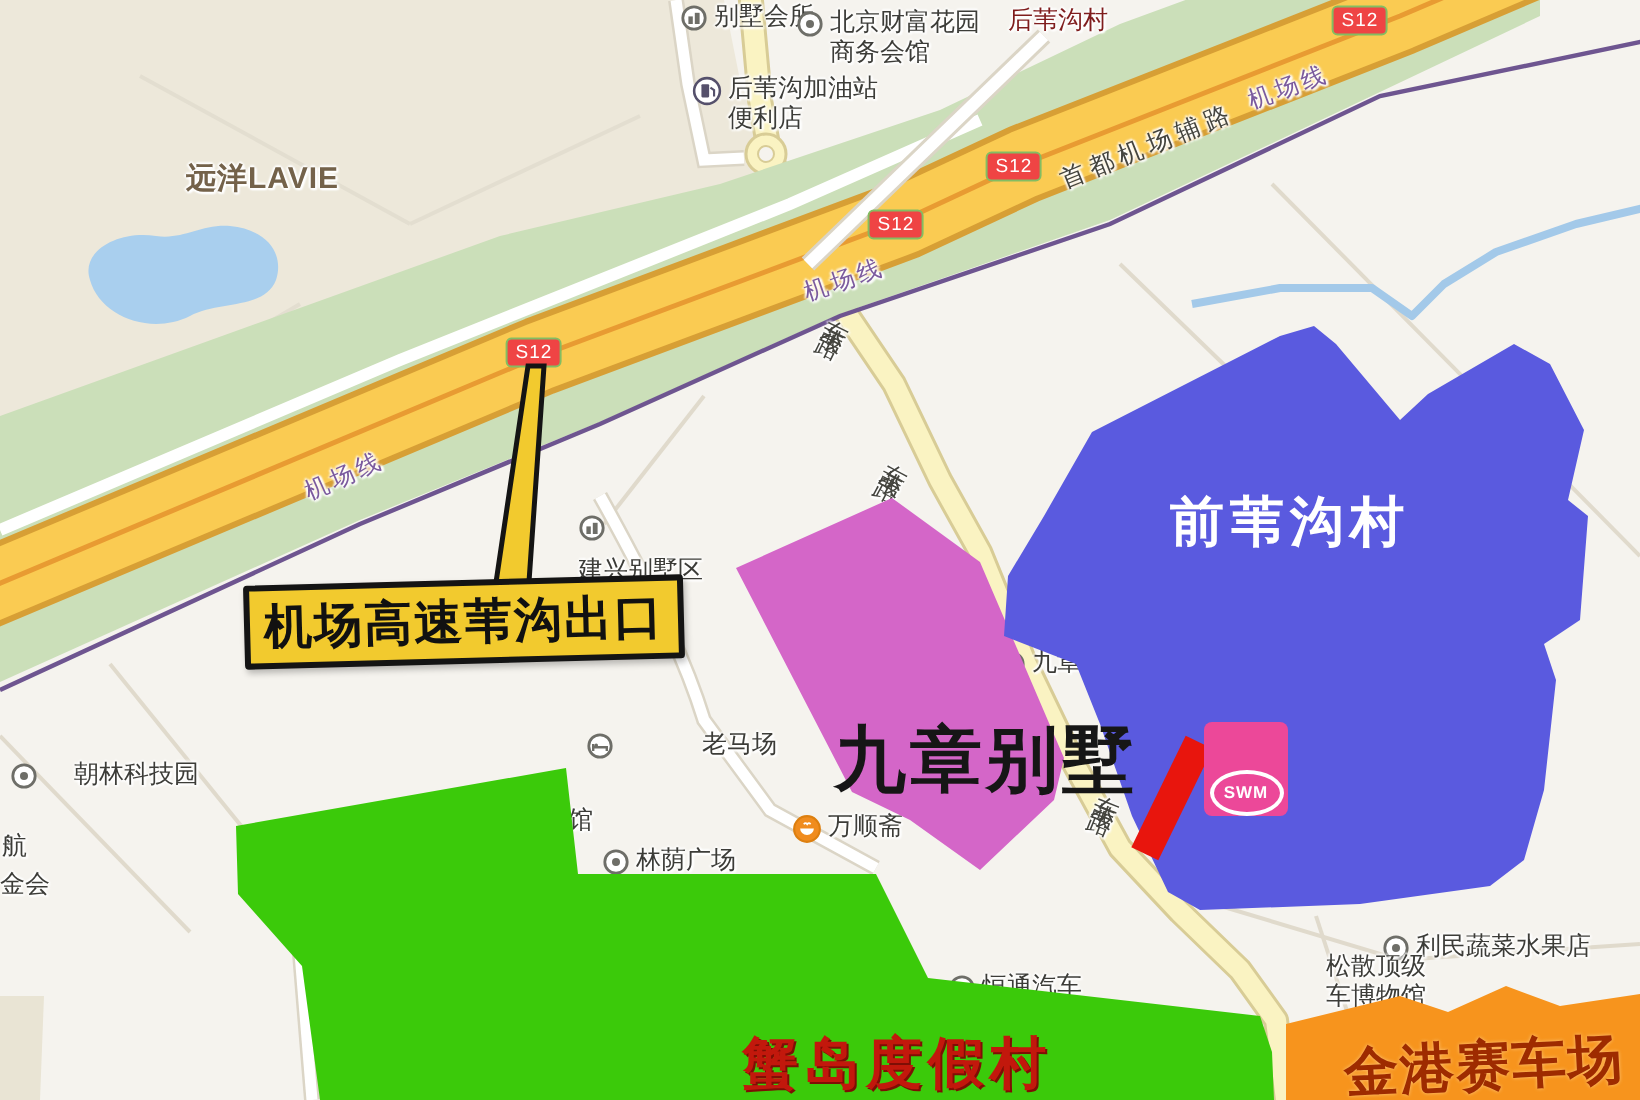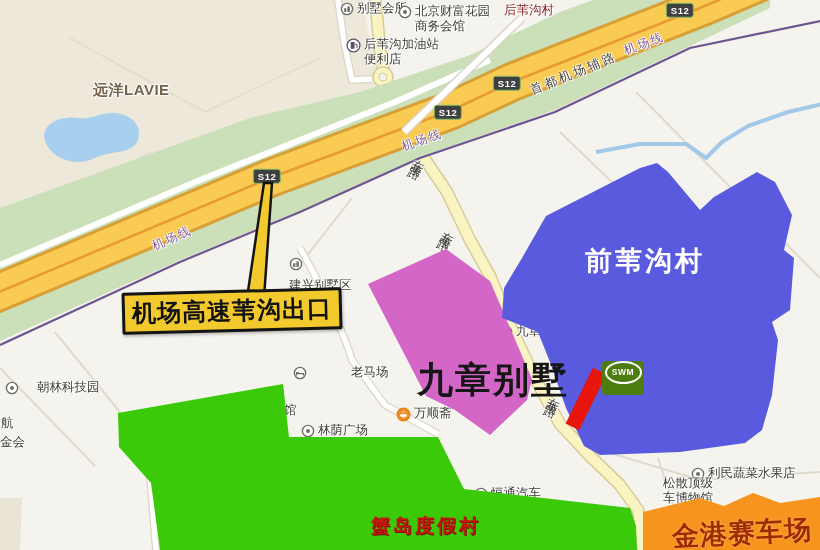--- a/index.html
+++ b/index.html
@@ -19,35 +19,35 @@
   }
   .map-label .txtcol{display:flex;flex-direction:column;}
   .map-label.olive{color:#7f1d1d;}
   .map-label.brown{color:#74624A;font-weight:bold;font-size:15px;letter-spacing:.5px;}
   .map-label.purple{color:#7B5A9E;letter-spacing:2px;font-size:12px;}
   .map-label.road{color:#44443E;letter-spacing:3px;}
   .map-label.vroad{writing-mode:vertical-rl;text-orientation:upright;letter-spacing:4px;color:#44443E;}
   .icon-wrap{flex:0 0 auto;margin-top:1px;}
   .s12-badge{
     position:absolute;z-index:15;transform:translate(-50%,-50%);
-    background:#404040;border:1.6px solid #83BD62;border-radius:3px;
-    color:#fff;font-size:9.5px;font-weight:bold;line-height:1;
+    background:#ef4444;border:1.6px solid #83BD62;border-radius:3px;
+    color:#fff;font-size:9.5px;font-weight:normal;line-height:1;
     padding:1.5px 4px;letter-spacing:.5px;
   }
   .region-label{position:absolute;z-index:25;font-weight:bold;white-space:nowrap;}
   #village-label{left:585px;top:243px;font-size:27px;letter-spacing:3px;color:#fff;}
   #villas-label{left:417px;top:356px;font-size:36px;letter-spacing:2px;color:#161616;}
-  #resort-label{left:371px;top:513px;font-size:19px;letter-spacing:3px;color:#C2180C;
+  #resort-label{left:371px;top:513px;font-size:28px;letter-spacing:3px;color:#C2180C;
     text-shadow:1px 1px 0 #7E0E05;}
   #racetrack-label{left:672px;top:515px;font-size:27px;letter-spacing:1px;color:#9E2B00;
     transform:rotate(-3deg);text-shadow:0 0 2px #FFC97E;}
   #store-group{position:absolute;left:602px;top:361px;z-index:26;display:flex;align-items:center;gap:5px;}
   #swm-logo{
-    width:42px;height:34px;background:#4d7c0f;border-radius:4px;
-    display:flex;align-items:flex-start;justify-content:center;
+    width:42px;height:47px;background:#ec4899;border-radius:4px;
+    display:flex;align-items:flex-end;justify-content:center;
   }
   #swm-oval{
     width:33px;height:19px;border:2.5px solid #fff;border-radius:50%;
     display:flex;align-items:center;justify-content:center;
     color:#fff;font-size:8.5px;font-weight:bold;letter-spacing:.5px;line-height:1;
   }
   #store-name{
     font-size:26px;font-weight:bold;color:#fff;letter-spacing:2px;
     text-shadow:-1.5px -1.5px 0 #E8150D,1.5px -1.5px 0 #E8150D,-1.5px 1.5px 0 #E8150D,
       1.5px 1.5px 0 #E8150D,2px 2px 3px rgba(100,0,0,.5);

